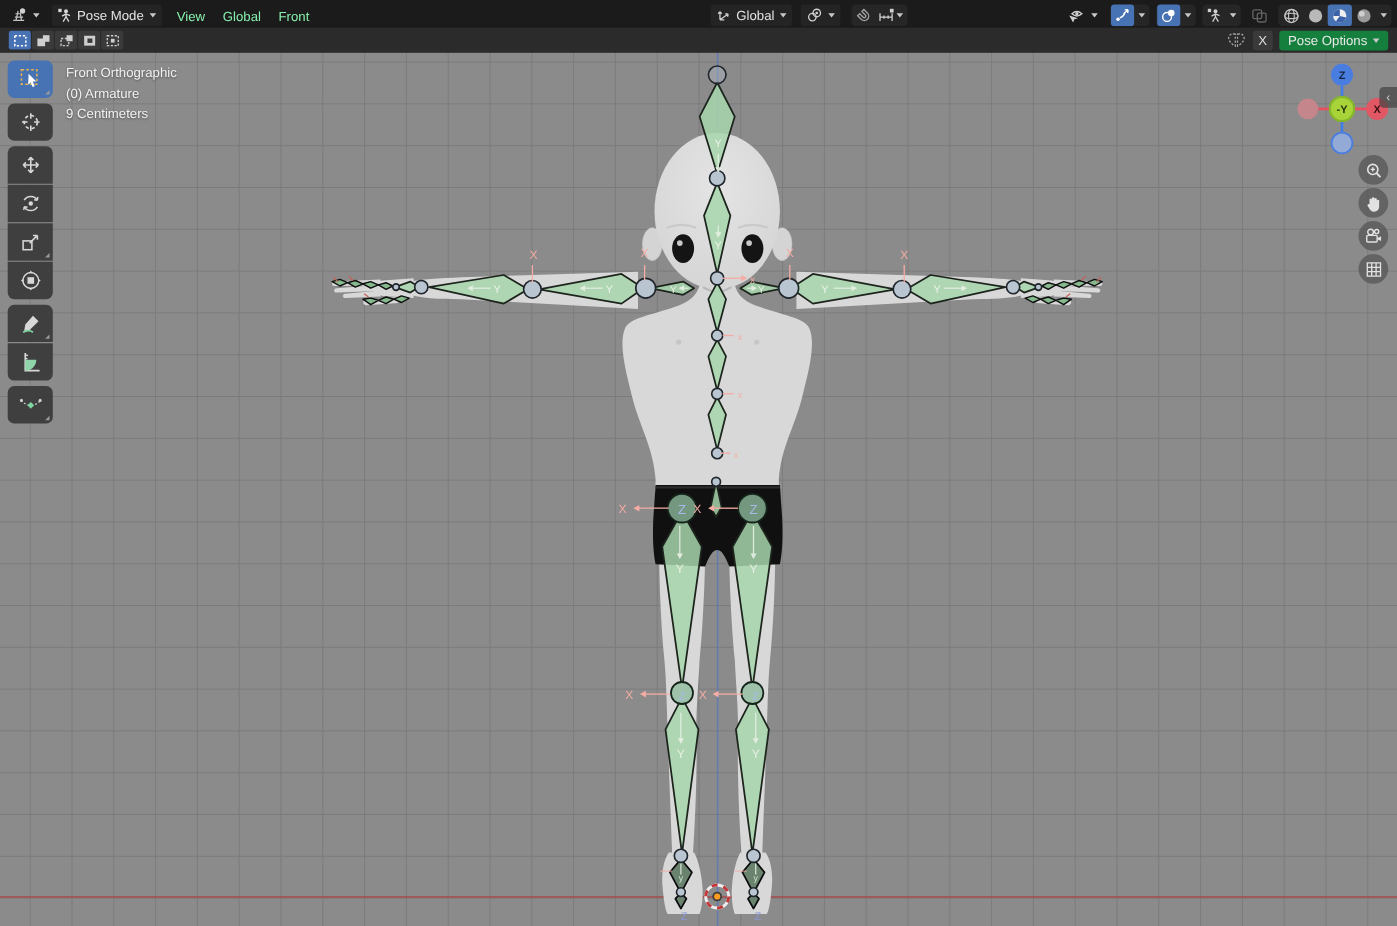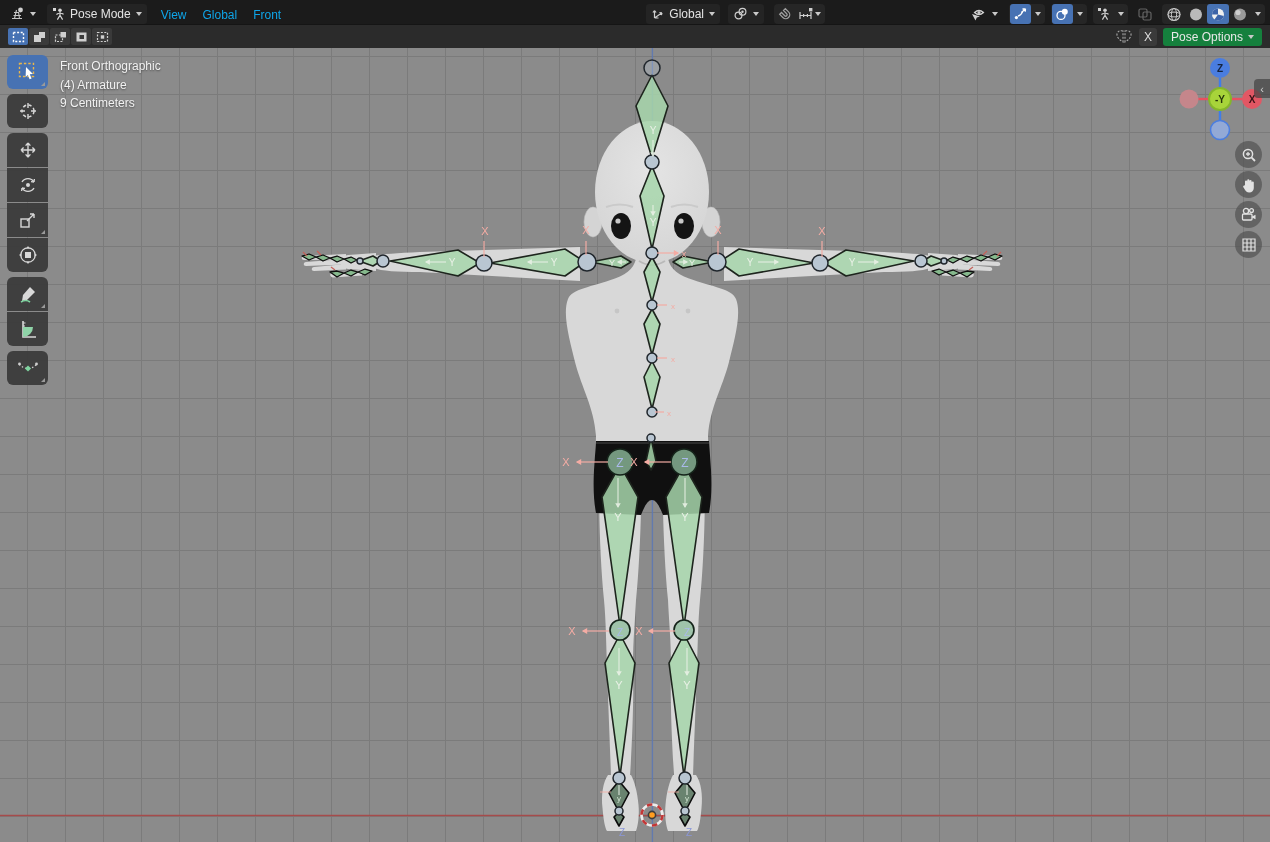--- a/index.html
+++ b/index.html
@@ -9,21 +9,21 @@
     --axis_x:#f4aca4; --axis_y:#e9f1e6; --axis_z:#aab9ea;
     --world_x:#a84848; --world_z:#5c78b5;
     --body:#d8d8d8; --txt:#dadada;
   }
   html,body{margin:0;padding:0}
   body{width:1270px;height:842px;overflow:hidden;background:#1d1d1d;
        font-family:"Liberation Sans",sans-serif;font-size:12px;color:var(--txt);position:relative}
   .hdr{height:24px;background:var(--header_bg);display:flex;align-items:flex-end;padding:0 5px;position:relative;z-index:6}
   .hbtn{display:flex;align-items:center;gap:4px;height:20px;padding:0 5px;border-radius:3px;background:#242424;color:#e3e3e3;white-space:nowrap}
   .flat{background:transparent}
-  .menu-item{padding:2px 8px;border-radius:3px;color:#0ea5e9}
+  .menu-item{padding:2px 8px;border-radius:3px;color:#86efac}
   .caret{width:0;height:0;border-left:3.5px solid transparent;border-right:3.5px solid transparent;border-top:4px solid #c9c9c9;margin-left:1px}
   .sep{width:6px}
   .grow{flex:1}
   .tglblue{background:var(--accent)}
   .icbtn{display:flex;align-items:center;justify-content:center;height:20px;padding:0 3px;border-radius:3px}
   .grp{display:flex;align-items:center;background:#262626;border-radius:4px;padding:0 1px;height:20px}
   .tsb{height:23px;background:var(--tsb_bg);display:flex;align-items:center;padding:0 8px;position:relative;z-index:6;border-top:1px solid #151515}
   .selmode{display:flex;gap:1px}
   .smbtn{width:20px;height:17px;border-radius:2px;background:#3a3a3a;display:flex;align-items:center;justify-content:center}
   .smbtn.on{background:var(--accent)}
@@ -239,21 +239,21 @@
   <div class="tsbtn">
     <span>Pose Options</span>
     <div class="caret"></div>
   </div>
 </div>
 
 <div class="vp">
 
   <div class="ovl-text">
     <div>Front Orthographic</div>
-    <div>(4) Armature</div>
+    <div>(0) Armature</div>
     <div>9 Centimeters</div>
   </div>
 
   <div class="toolcol">
     <div class="tool solo on">
       <svg width="20" height="20" viewBox="0 0 20 20">
           <rect x="1.5" y="1.5" width="14" height="13" fill="none" stroke="#e8b64c" stroke-width="1.4" stroke-dasharray="2.4 2"></rect>
           <path d="M8 5 L15 12 L11.8 12.2 L13.6 16.4 L11.6 17.2 L9.9 13 L7.6 15 Z" fill="#fff"></path>
         </svg>
       <div class="tri"></div>

